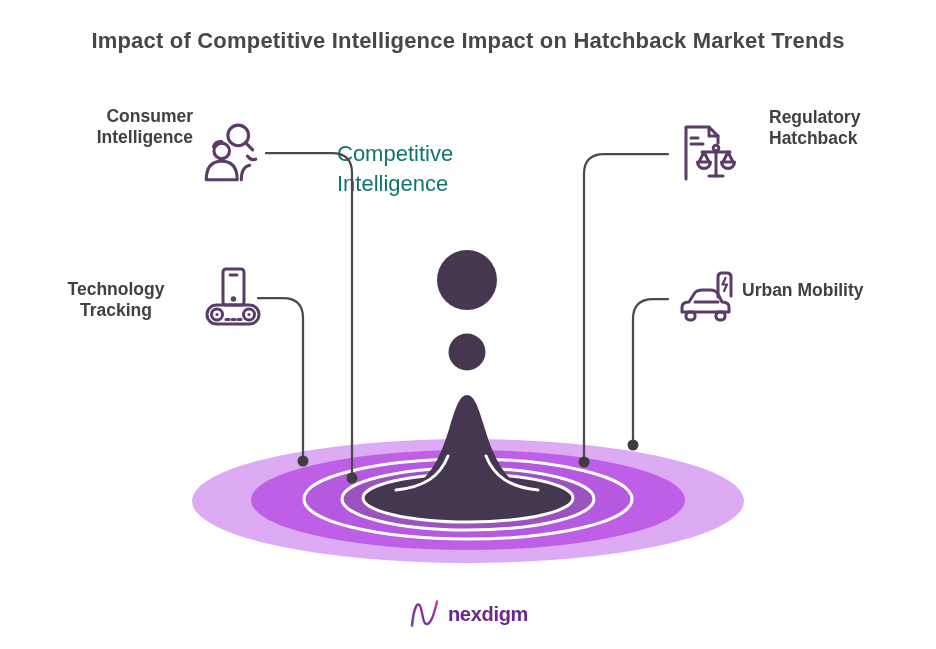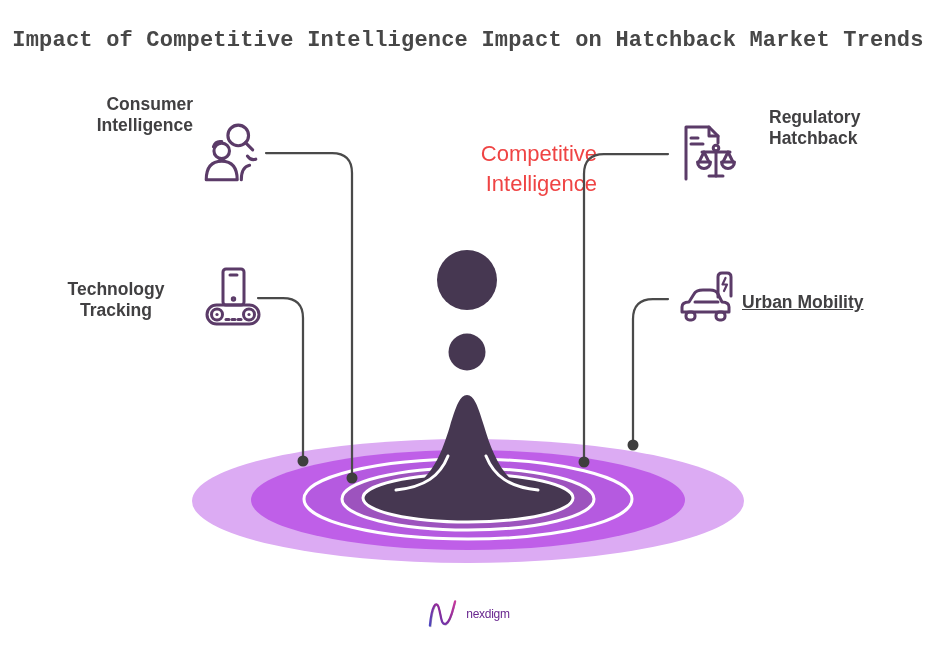--- a/index.html
+++ b/index.html
@@ -2,39 +2,39 @@
 <html><head>
 <meta charset="utf-8">
 <style>
   html,body{margin:0;padding:0;background:#ffffff;}
   .canvas{
     position:relative;width:936px;height:649px;background:#ffffff;
     font-family:"Liberation Sans", sans-serif;overflow:hidden;
   }
   .title{
     position:absolute;left:0;top:28px;width:936px;text-align:center;
-    font-size:22px;font-weight:bold;color:#474747;letter-spacing:.2px;font-family:Liberation Mono, monospace;
+    font-size:22px;font-weight:bold;color:#474747;letter-spacing:.2px;
   }
   .center-label{
-    position:absolute;left:337px;top:139px;width:260px;text-align:right;
-    font-size:22px;line-height:30px;color:#ef4444;font-weight:400;
+    position:absolute;left:337px;top:139px;width:260px;text-align:left;
+    font-size:22px;line-height:30px;color:#0f766e;font-weight:400;
   }
   .art{position:absolute;left:0;top:0;width:936px;height:649px;}
   .node-label{
     position:absolute;font-size:17.5px;font-weight:bold;color:#414042;line-height:21px;
   }
   .node-label.left{text-align:right;}
   .node-label.right{text-align:left;}
   .node-icon{position:absolute;}
   .icon-stroke{stroke:#5b3b68;stroke-width:3;fill:none;stroke-linecap:round;stroke-linejoin:round;}
   .footer{
     position:absolute;left:0;top:594px;width:936px;height:40px;
     display:flex;align-items:center;justify-content:center;gap:7px;
   }
-  .logo-text{font-size:12px;font-weight:normal;color:#69278f;letter-spacing:-0.3px;}
+  .logo-text{font-size:20px;font-weight:bold;color:#69278f;letter-spacing:-0.3px;}
 </style>
 </head>
 <body>
 
 <div class="canvas">
 
   <div class="title">Impact of Competitive Intelligence Impact on Hatchback Market Trends</div>
 
   <div class="center-label">
     <div>Competitive</div>
@@ -65,21 +65,21 @@
       <path d="M 668 299 L 653 299 Q 633 299 633 319 L 633 445"></path>
     </g>
     <g fill="#3e3e3e">
       <circle cx="352" cy="478" r="5.5"></circle>
       <circle cx="303" cy="461" r="5.5"></circle>
       <circle cx="584" cy="462" r="5.5"></circle>
       <circle cx="633" cy="445" r="5.5"></circle>
     </g>
   </svg>
 
-  <div class="node-label left" style="right:743px;top:94px;width:160px;">
+  <div class="node-label left" style="right:743px;top:106px;width:160px;">
     <div>Consumer</div>
     <div>Intelligence</div>
   </div>
   <svg class="node-icon" style="left:200px;top:122px;" width="62" height="64" viewBox="0 0 60 62">
     <g class="icon-stroke">
       <circle cx="37" cy="13" r="10"></circle>
       <line x1="44" y1="20" x2="51" y2="27"></line>
       <path d="M 13 24 Q 15 18 21 19"></path>
       <circle cx="21" cy="28" r="7.5"></circle>
       <path d="M 6 56 C 6 43 12 38 21 38 C 30 38 36 43 36 56 Z"></path>
@@ -122,21 +122,21 @@
       <line x1="40" y1="28" x2="40" y2="53"></line>
       <line x1="26" y1="29" x2="54" y2="29"></line>
       <path d="M 28 29 L 23 39 M 28 29 L 33 39"></path>
       <path d="M 21.5 39 A 6.5 6.5 0 0 0 34.5 39 Z"></path>
       <path d="M 52 29 L 47 39 M 52 29 L 57 39"></path>
       <path d="M 45.5 39 A 6.5 6.5 0 0 0 58.5 39 Z"></path>
       <line x1="33" y1="53" x2="47" y2="53"></line>
     </g>
   </svg>
 
-  <div class="node-label right" style="left:742px;top:292px;width:170px;text-decoration:underline;">
+  <div class="node-label right" style="left:742px;top:280px;width:170px;">
     <div>Urban Mobility</div>
   </div>
   <svg class="node-icon" style="left:674px;top:264px;" width="66" height="62" viewBox="0 0 66 62">
     <g class="icon-stroke">
       <path d="M 44 33 V 13 Q 44 9 48 9 H 53 Q 57 9 57 13 V 32"></path>
       <path d="M 51.5 14 L 48.5 20.5 H 53 L 50 27" stroke-width="2.2"></path>
       <path d="M 8 48 V 43 Q 8 38 15 38 L 20 30 Q 22 26 29 26 H 36 Q 42 26 44 30 L 48 38 Q 55 38 55 43 V 48 H 8 Z"></path>
       <line x1="21" y1="38" x2="44" y2="38"></line>
       <rect x="12" y="48" width="9" height="8" rx="3.5"></rect>
       <rect x="42" y="48" width="9" height="8" rx="3.5"></rect>

